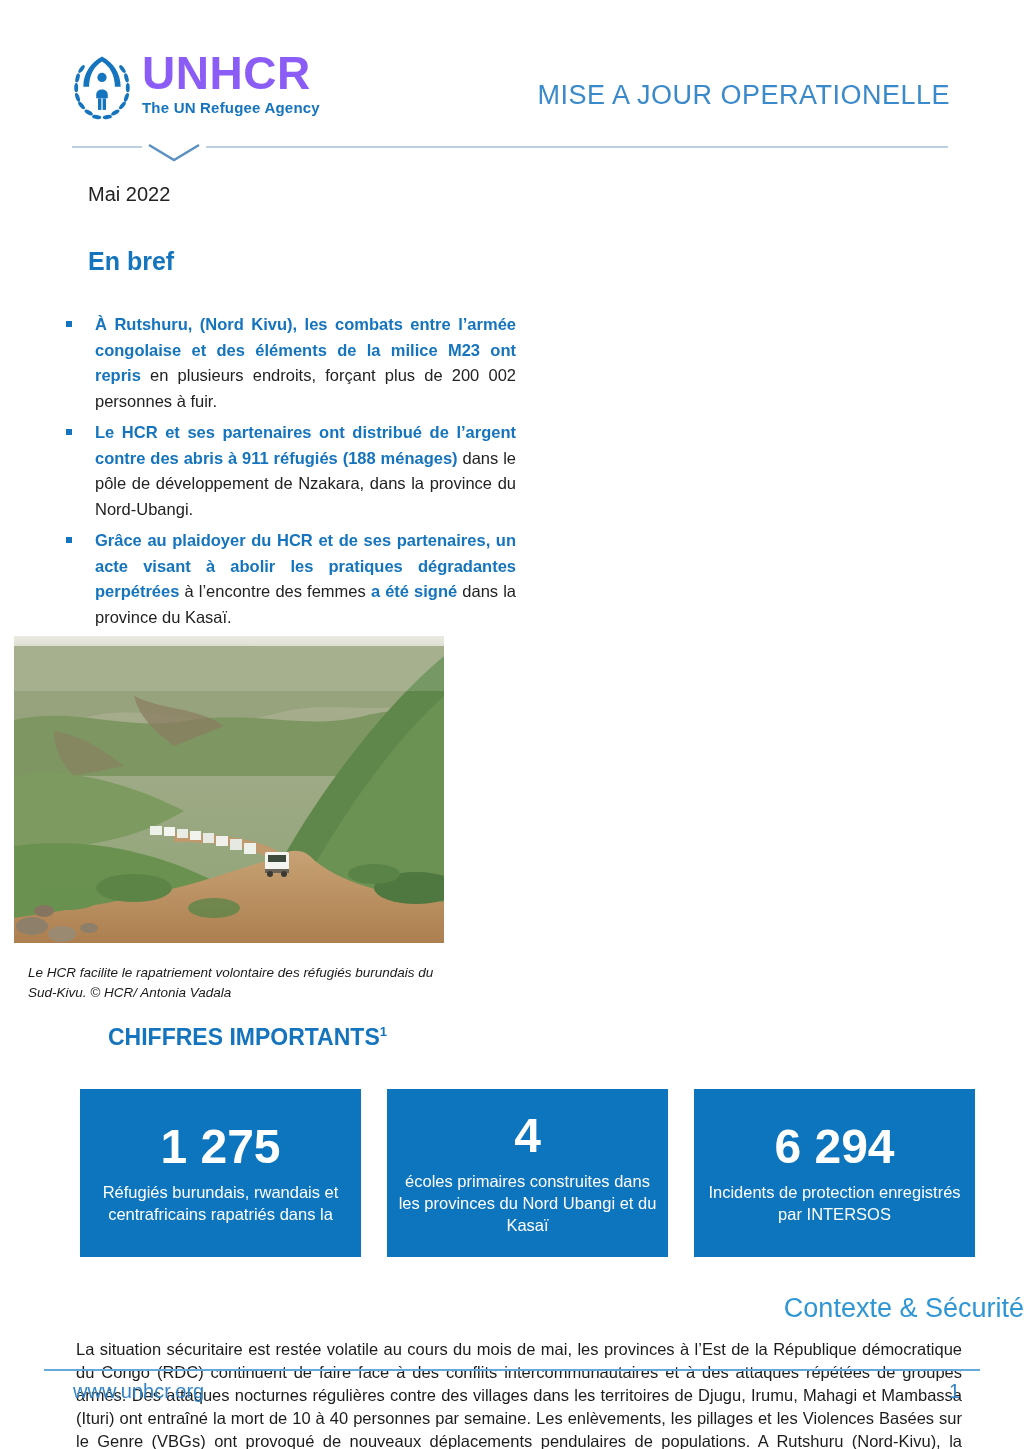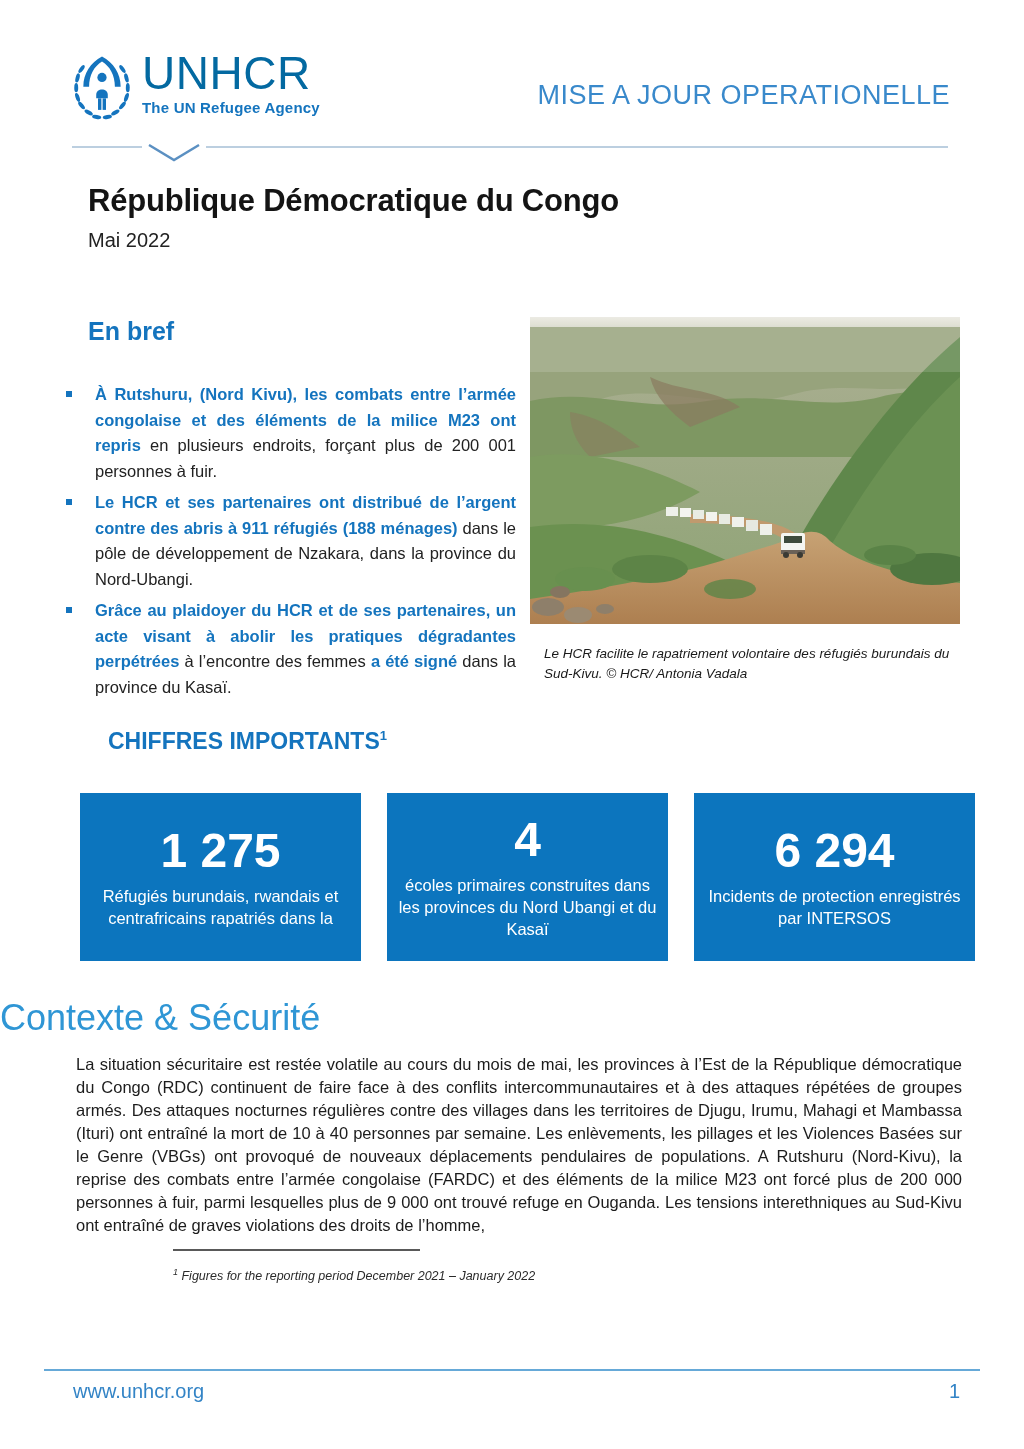--- a/index.html
+++ b/index.html
@@ -5,51 +5,51 @@
   html,body{margin:0;padding:0;}
   body{
     width:1024px;height:1449px;background:#ffffff;position:relative;
     font-family:"Liberation Sans", sans-serif;color:#1c1c1c;overflow:hidden;
   }
   
   .header{position:relative;height:147px;}
   .logo{position:absolute;left:70px;top:44px;display:flex;align-items:flex-start;}
   .emblem{width:64px;height:82px;display:block;}
   .logo-text{margin-left:8px;margin-top:8px;}
-  .wordmark{font-size:46px;font-weight:400;color:#0369a1;line-height:0.95;letter-spacing:0.5px;}
+  .wordmark{font-size:46px;font-weight:700;color:#8b5cf6;line-height:0.95;letter-spacing:0.5px;}
   .tagline{font-size:15px;font-weight:700;color:#1474BE;margin-top:3px;letter-spacing:0.2px;}
   .doc-type{position:absolute;right:74px;top:80px;font-size:27px;color:#3989CB;letter-spacing:0.5px;white-space:nowrap;}
   .header-rule{position:absolute;top:146px;left:72px;right:76px;height:2px;background:#BCCFE0;}
   .chevron-wrap{position:absolute;left:70px;top:-2px;width:64px;height:20px;background:#ffffff;}
   .chevron-wrap svg{display:block;margin:0 auto;}
   
   .title-block{margin:36px 76px 0 88px;}
   .page-title{margin:0;font-size:31px;font-weight:700;color:#141414;letter-spacing:-0.2px;}
   .page-date{margin-top:10px;font-size:20px;color:#222222;}
   
-  .two-col{display:flex;margin-top:65px;}
+  .two-col{display:flex;margin-top:41px;flex-direction:column;}
   .col-left{width:450px;margin-left:66px;box-sizing:border-box;}
   .en-bref-h{margin:0 0 0 22px;font-size:25px;font-weight:700;color:#1474BE;}
   ul.bullets{list-style:none;margin:36px 0 0 0;padding:0;}
   ul.bullets li{position:relative;padding-left:29px;margin-bottom:6px;font-size:16.5px;line-height:25.5px;text-align:justify;color:#222222;}
   ul.bullets .marker{position:absolute;left:0;top:9px;width:6px;height:6px;background:#1474BE;}
   .hl{color:#1474BE;font-weight:700;}
   .col-right{width:434px;margin-left:14px;}
   .photo{width:430px;height:307px;overflow:hidden;}
   .photo svg{display:block;}
   .caption{margin:20px 8px 0 14px;font-size:13.5px;font-style:italic;line-height:1.45;color:#1a1a1a;}
   
   .key-h{margin:22px 0 0 108px;font-size:23px;font-weight:700;color:#1474BE;}
   .key-h sup{font-size:13px;}
   .stats{display:flex;gap:26px;margin:38px 49px 0 80px;}
   .stat-card{flex:1;background:#0C75BE;color:#ffffff;min-height:168px;display:flex;flex-direction:column;justify-content:center;text-align:center;padding:10px 8px;box-sizing:border-box;}
   .stat-value{font-size:48px;font-weight:700;line-height:1.1;}
   .stat-label{font-size:16.5px;line-height:22px;margin-top:7px;}
   
-  .context-h{margin:36px 0 0 0;text-align:left;font-size:36px;font-weight:400;color:#2F96D5;}
+  .context-h{margin:36px 0 0 0;text-align:right;font-size:27px;font-weight:400;color:#2F96D5;}
   .context-p{margin:14px 62px 0 76px;font-size:16.5px;line-height:23px;text-align:justify;color:#1c1c1c;}
   
   .footnote{margin:12px 0 0 173px;}
   .footnote-rule{width:247px;height:2px;background:#595959;}
   .footnote-text{margin-top:16px;font-size:12.5px;font-style:italic;color:#2a2a2a;}
   .footnote-text sup{font-size:9px;}
   
   .footer{position:absolute;left:0;right:0;top:1369px;}
   .footer-rule{height:2px;background:#66A9D8;margin:0 44px;}
   .footer-row{display:flex;justify-content:space-between;margin:9px 64px 0 73px;font-size:20px;color:#3384C6;}
@@ -92,29 +92,28 @@
   <div class="header-rule">
     <div class="chevron-wrap">
       <svg width="52" height="18" viewBox="0 0 52 18" xmlns="http://www.w3.org/2000/svg">
         <path d="M1,1 L26,16 L51,1" fill="none" stroke="#5B90C2" stroke-width="2.4"></path>
       </svg>
     </div>
   </div>
 </div>
 
 <div class="title-block">
-  <h1 class="page-title">République Démocratique du Congo</h1>
   <div class="page-date">Mai 2022</div>
 </div>
 
 <div class="two-col">
   <div class="col-left">
     <h2 class="en-bref-h">En bref</h2>
     <ul class="bullets">
-        <li><span class="marker"></span><span class="hl">À Rutshuru, (Nord Kivu), les combats entre l’armée congolaise et des éléments de la milice M23 ont repris</span><span> en plusieurs endroits, forçant plus de 200 001 personnes à fuir.</span></li>
+        <li><span class="marker"></span><span class="hl">À Rutshuru, (Nord Kivu), les combats entre l’armée congolaise et des éléments de la milice M23 ont repris</span><span> en plusieurs endroits, forçant plus de 200 002 personnes à fuir.</span></li>
         <li><span class="marker"></span><span class="hl">Le HCR et ses partenaires ont distribué de l’argent contre des abris à 911 réfugiés (188 ménages)</span><span> dans le pôle de développement de Nzakara, dans la province du Nord-Ubangi.</span></li>
         <li><span class="marker"></span><span class="hl">Grâce au plaidoyer du HCR et de ses partenaires, un acte visant à abolir les pratiques dégradantes perpétrées</span><span> à l’encontre des femmes </span><span class="hl">a été signé</span><span> dans la province du Kasaï.</span></li>
       </ul>
   </div>
   <div class="col-right">
     <div class="photo">
       <svg viewBox="0 0 430 307" width="430" height="307" preserveAspectRatio="none" xmlns="http://www.w3.org/2000/svg">
         <defs>
           <linearGradient id="sky" x1="0" y1="0" x2="0" y2="1">
             <stop offset="0" stop-color="#e9e8df"></stop>

